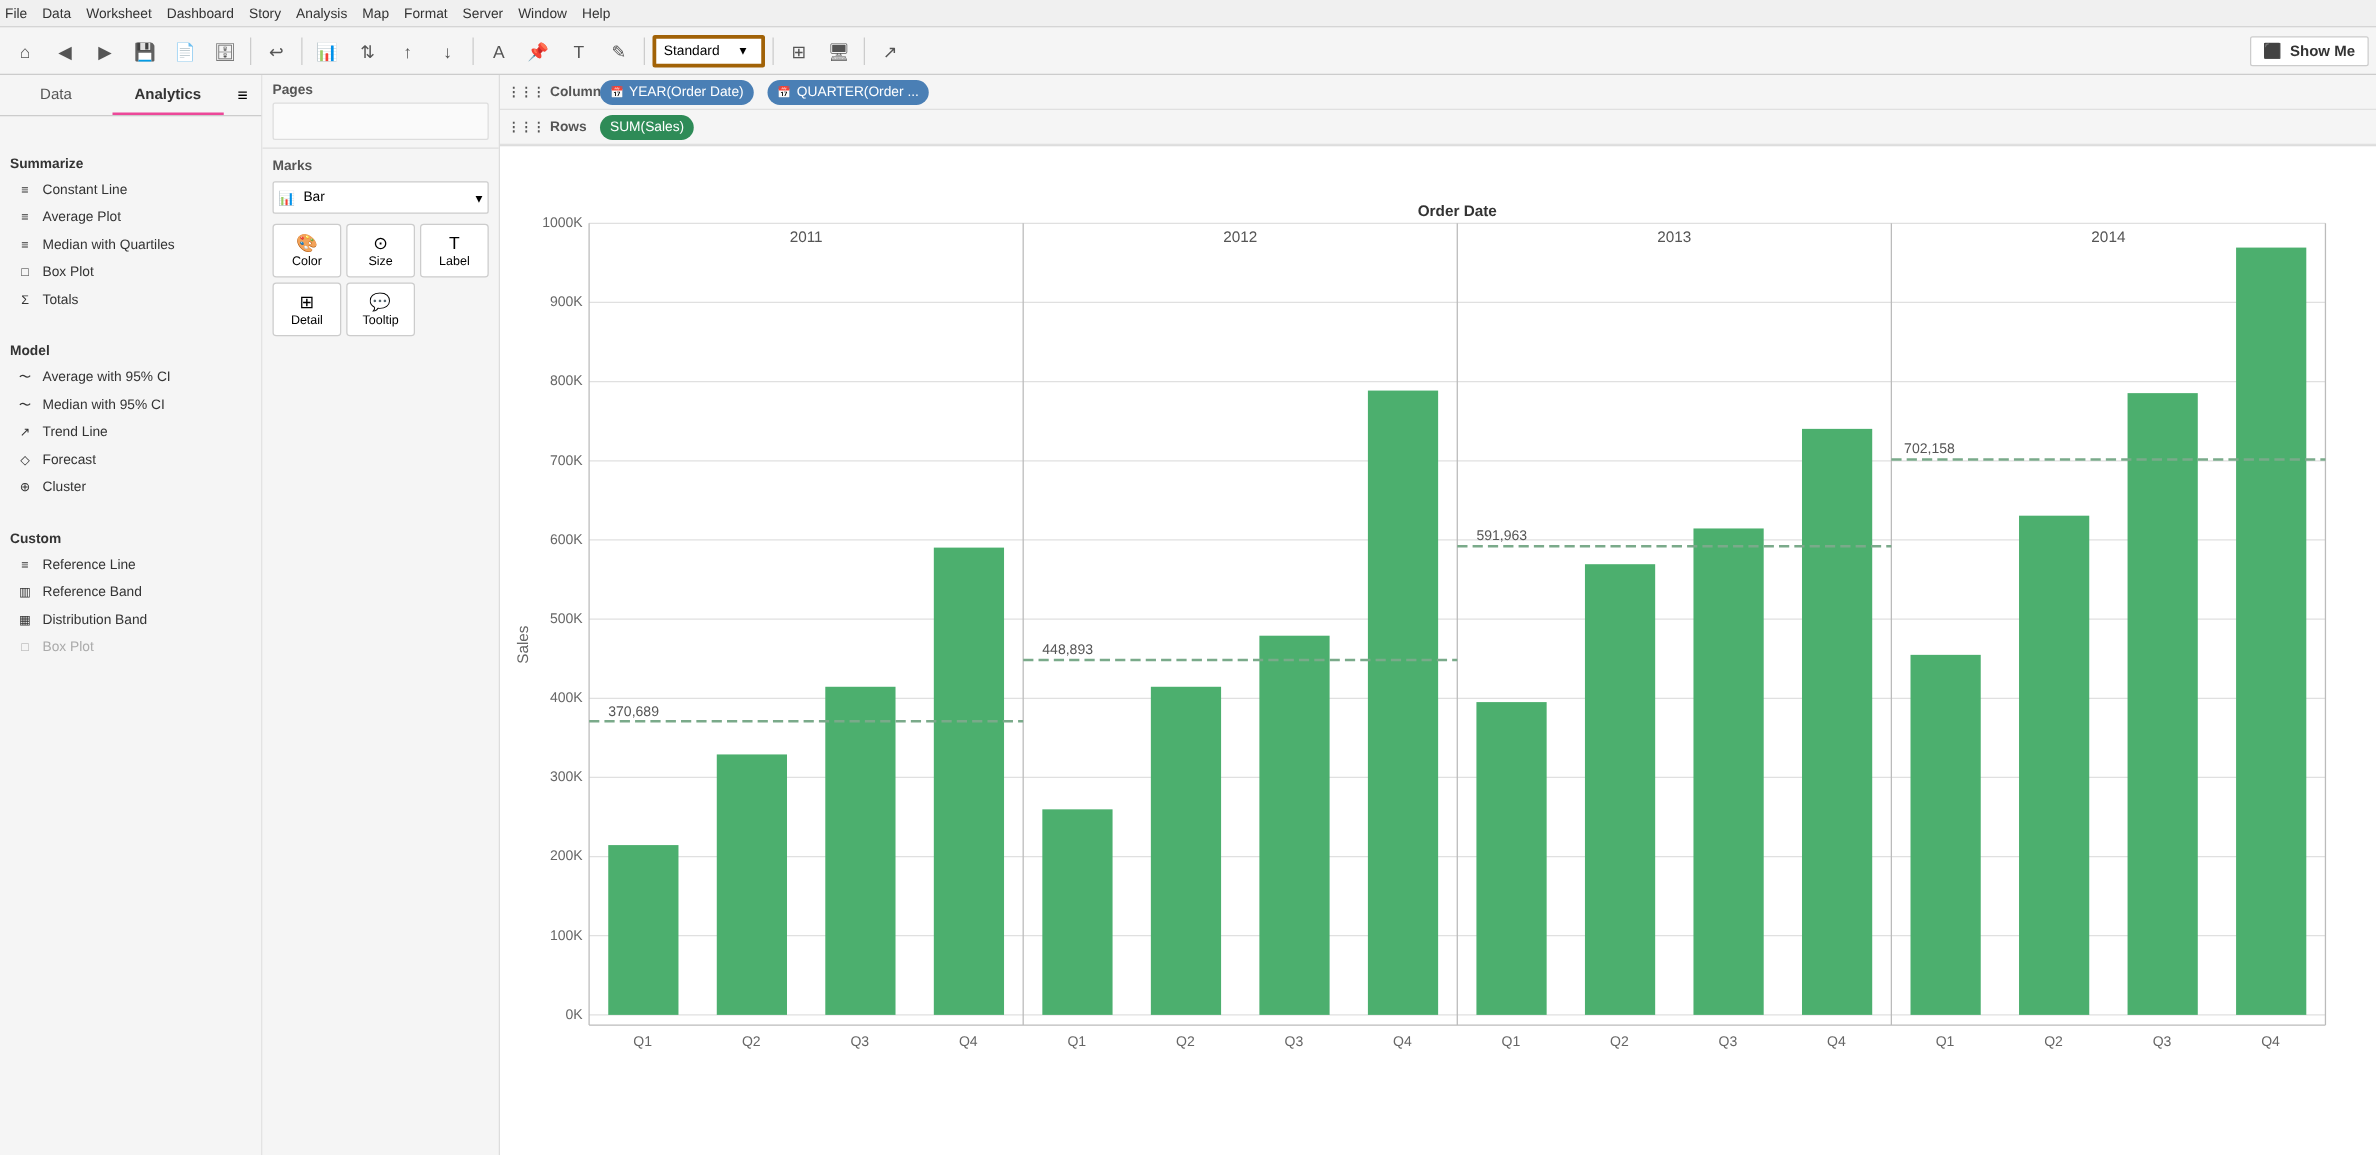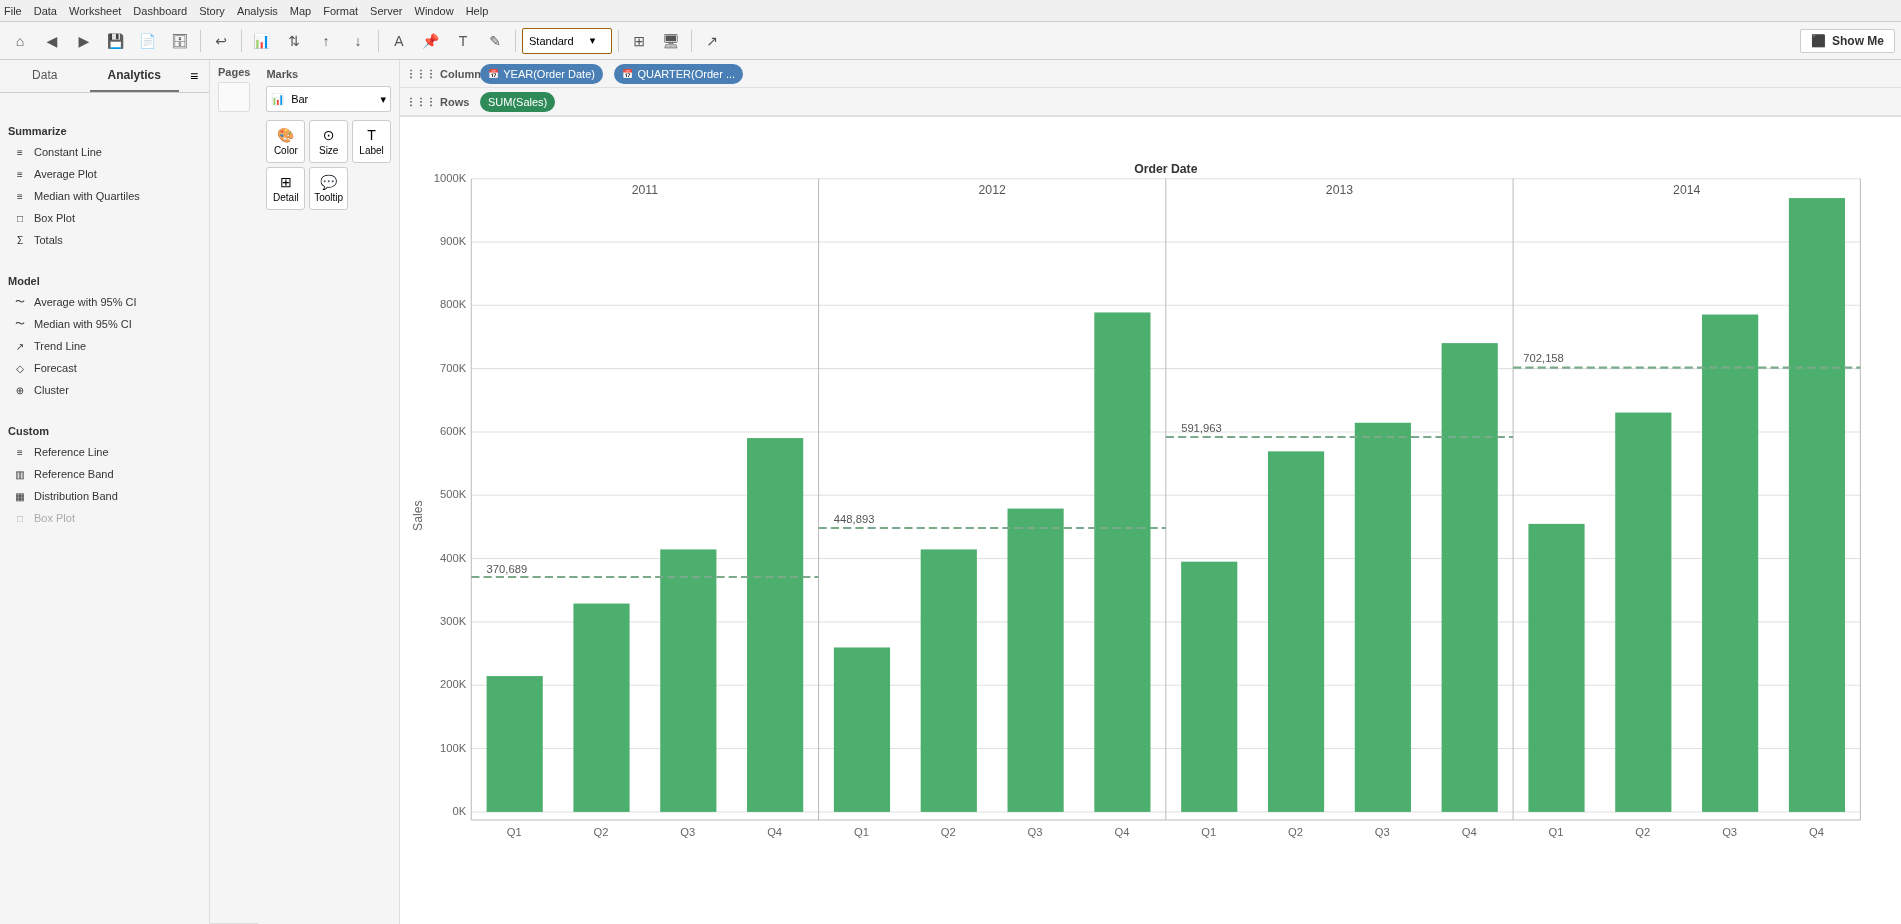--- a/index.html
+++ b/index.html
@@ -6,39 +6,39 @@
     body { font-family: 'Segoe UI', Arial, sans-serif; font-size: 12px; background: #f0f0f0; overflow: hidden; width: 1901px; height: 924px; }
 
     
     #menubar { display: flex; align-items: center; height: 22px; background: #f0f0f0; border-bottom: 1px solid #ccc; padding: 0 4px; gap: 12px; }
     #menubar span { font-size: 11px; color: #333; cursor: pointer; text-align: right; }
 
     
     #toolbar { display: flex; align-items: center; height: 38px; background: #f5f5f5; border-bottom: 1px solid #ccc; padding: 0 6px; gap: 4px; }
     .toolbar-btn { width: 28px; height: 26px; border: 1px solid transparent; background: transparent; cursor: pointer; display: flex; align-items: center; justify-content: center; font-size: 14px; color: #555; border-radius: 2px; }
     .toolbar-sep { width: 1px; height: 22px; background: #ccc; margin: 0 2px; }
-    .toolbar-dropdown { height: 26px; border: 1px solid #a16207; background: #fff; padding: 0 6px; font-size: 11px; border-radius: 2px; cursor: pointer; display: flex; align-items: center; gap: 16px; min-width: 90px; }
+    .toolbar-dropdown { height: 26px; border: 3px solid #a16207; background: #fff; padding: 0 6px; font-size: 11px; border-radius: 2px; cursor: pointer; display: flex; align-items: center; gap: 16px; min-width: 90px; }
     #show-me-btn { margin-left: auto; display: flex; align-items: center; gap: 6px; background: #fff; border: 1px solid #ccc; padding: 4px 10px; border-radius: 2px; cursor: pointer; font-size: 12px; font-weight: 600; color: #333; }
 
     
     #main-layout { display: flex; height: calc(924px - 60px); }
 
     
     #left-panel { width: 210px; background: #f5f5f5; border-right: 1px solid #ddd; display: flex; flex-direction: column; flex-shrink: 0; }
     #panel-tabs { display: flex; border-bottom: 1px solid #ccc; }
     .panel-tab { flex: 1; text-align: center; padding: 8px 4px; font-size: 12px; cursor: pointer; color: #555; border-bottom: 2px solid transparent; }
-    .panel-tab.active { color: #333; font-weight: bold; border-bottom: 2px solid #737373; }
+    .panel-tab.active { color: #333; font-weight: bold; border-bottom: 2px solid #ec4899; }
     #panel-content { padding: 8px; overflow-y: auto; flex: 1; }
     .section-header { font-size: 11px; font-weight: bold; color: #333; margin: 24px 0 4px 0; }
     .analytics-item { display: flex; align-items: center; gap: 6px; padding: 3px 4px; cursor: pointer; border-radius: 2px; color: #333; font-size: 11px; }
     .analytics-item.disabled { color: #aaa; cursor: default; }
     .item-icon { width: 16px; height: 16px; display: flex; align-items: center; justify-content: center; font-size: 10px; flex-shrink: 0; }
 
     
-    #center-panel { width: 190px; background: #f5f5f5; border-right: 1px solid #ddd; display: flex; flex-direction: row; flex-shrink: 0; }
+    #center-panel { width: 190px; background: #f5f5f5; border-right: 1px solid #ddd; display: flex; flex-direction: column; flex-shrink: 0; }
     .shelf { padding: 6px 8px; border-bottom: 1px solid #ddd; }
     .shelf-label { font-size: 11px; font-weight: bold; color: #555; margin-bottom: 4px; }
     .shelf-content { min-height: 30px; background: #fafafa; border: 1px solid #ddd; border-radius: 2px; padding: 4px; }
 
     
     #marks-card { padding: 8px; }
     .marks-header { font-size: 11px; font-weight: bold; color: #555; margin-bottom: 6px; }
     .marks-type-select { width: 100%; height: 26px; border: 1px solid #ccc; border-radius: 2px; background: #fff; font-size: 11px; padding: 0 4px; display: flex; align-items: center; gap: 6px; margin-bottom: 8px; }
     .marks-buttons { display: grid; grid-template-columns: 1fr 1fr 1fr; gap: 4px; margin-bottom: 6px; }
     .marks-btn { display: flex; flex-direction: column; align-items: center; justify-content: center; padding: 6px 4px; border: 1px solid #ccc; border-radius: 3px; background: #fff; cursor: pointer; font-size: 10px; gap: 2px; }

